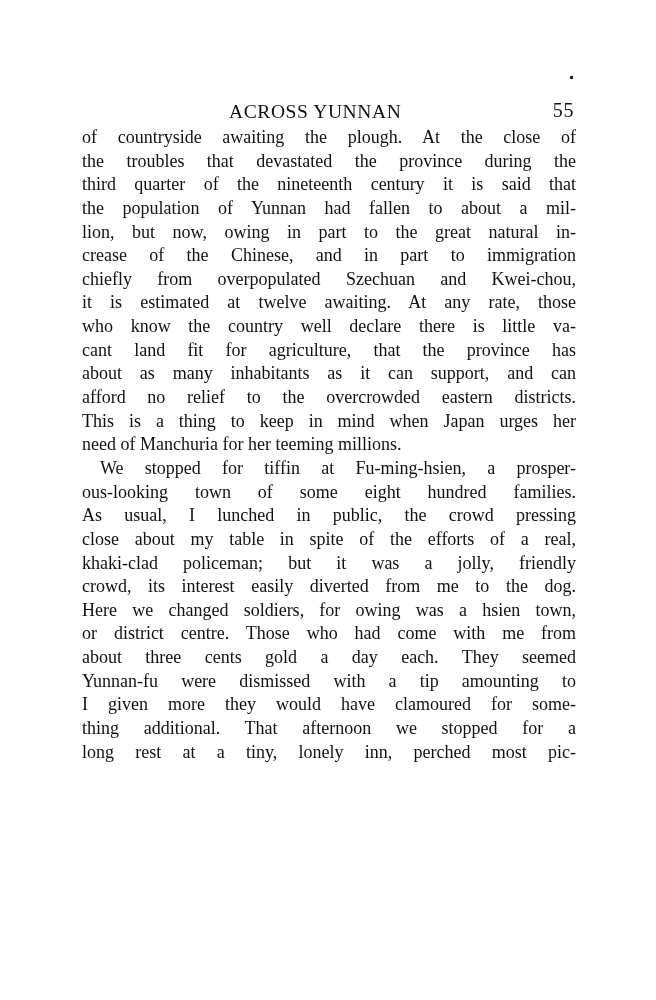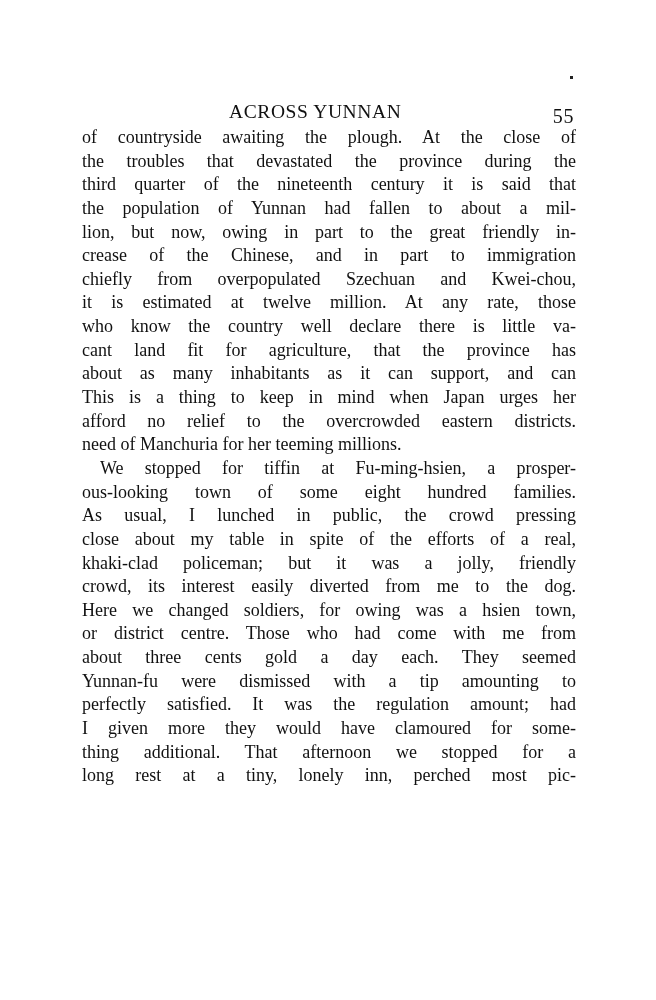--- a/index.html
+++ b/index.html
@@ -39,21 +39,21 @@
       letter-spacing: 0.6px;
     }
     .running-title {
       position: absolute;
       left: 147px;
       top: 12px;
     }
     .page-number {
       position: absolute;
       right: 2px;
-      top: 16px;
+      top: 10px;
       font-size: 20px;
     }
     .body-text {
       position: absolute;
       left: 0;
       top: 126px;
       width: 494px;
     }
     .line {
       display: block;
@@ -82,41 +82,40 @@
     <span class="running-title">ACROSS YUNNAN</span>
     <span class="page-number">55</span>
   </div>
 
   <div class="body-text">
     <div>
       <span class="line">of countryside awaiting the plough. At the close of</span>
       <span class="line">the troubles that devastated the province during the</span>
       <span class="line">third quarter of the nineteenth century it is said that</span>
       <span class="line">the population of Yunnan had fallen to about a mil-</span>
-      <span class="line">lion, but now, owing in part to the great friendly in-</span>
+      <span class="line">lion, but now, owing in part to the great natural in-</span>
       <span class="line">crease of the Chinese, and in part to immigration</span>
       <span class="line">chiefly from overpopulated Szechuan and Kwei-chou,</span>
-      <span class="line">it is estimated at twelve million. At any rate, those</span>
+      <span class="line">it is estimated at twelve awaiting. At any rate, those</span>
       <span class="line">who know the country well declare there is little va-</span>
       <span class="line">cant land fit for agriculture, that the province has</span>
       <span class="line">about as many inhabitants as it can support, and can</span>
+      <span class="line">afford no relief to the overcrowded eastern districts.</span>
       <span class="line">This is a thing to keep in mind when Japan urges her</span>
-      <span class="line">afford no relief to the overcrowded eastern districts.</span>
       <span class="line last">need of Manchuria for her teeming millions.</span>
     </div>
     <div>
       <span class="line indent">We stopped for tiffin at Fu-ming-hsien, a prosper-</span>
       <span class="line">ous-looking town of some eight hundred families.</span>
       <span class="line">As usual, I lunched in public, the crowd pressing</span>
       <span class="line">close about my table in spite of the efforts of a real,</span>
       <span class="line">khaki-clad policeman; but it was a jolly, friendly</span>
       <span class="line">crowd, its interest easily diverted from me to the dog.</span>
       <span class="line">Here we changed soldiers, for owing was a hsien town,</span>
       <span class="line">or district centre. Those who had come with me from</span>
       <span class="line">about three cents gold a day each. They seemed</span>
       <span class="line">Yunnan-fu were dismissed with a tip amounting to</span>
-      <span class="line">perfectly satisfied. It was the regulation amount; had</span>
       <span class="line">I given more they would have clamoured for some-</span>
       <span class="line">thing additional. That afternoon we stopped for a</span>
       <span class="line">long rest at a tiny, lonely inn, perched most pic-</span>
     </div>
   </div>
 </div>
 
 </body></html>

